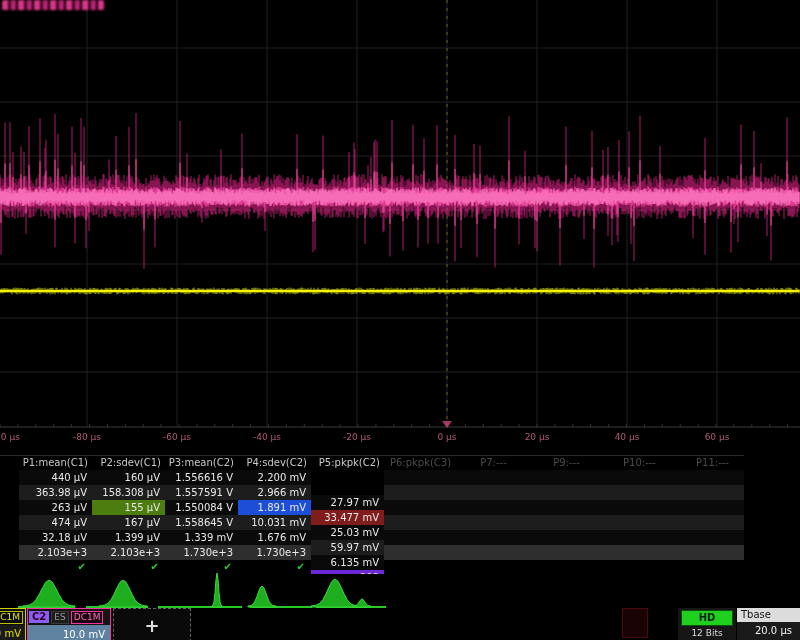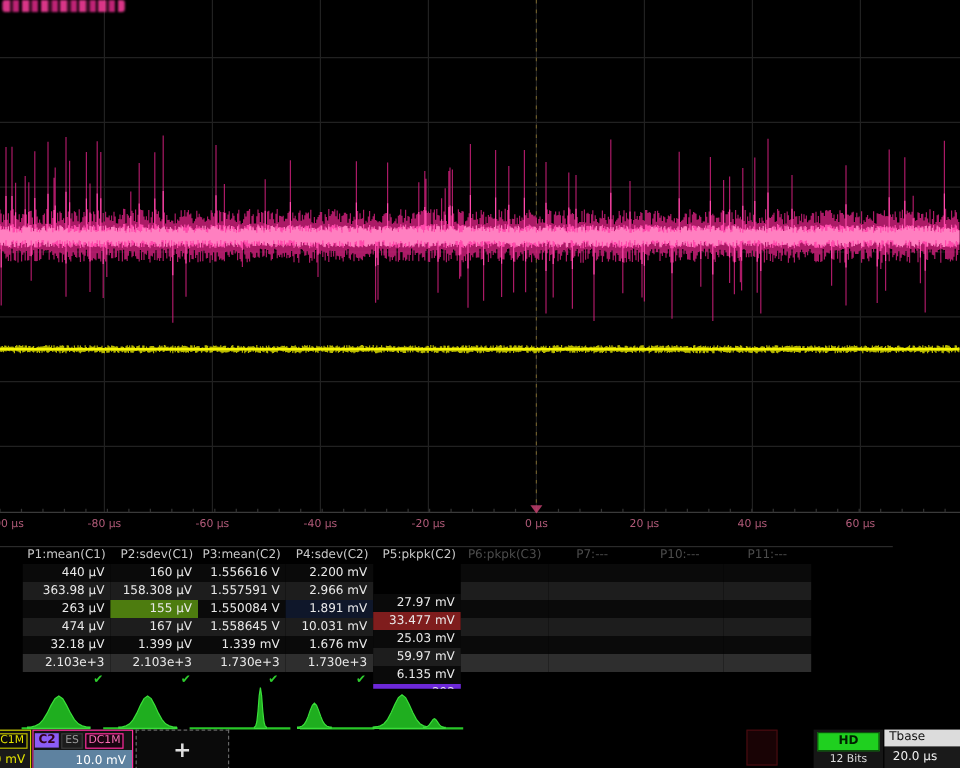--- a/index.html
+++ b/index.html
@@ -37,21 +37,21 @@
   .c2scale{height:19px;line-height:19px;text-align:right;padding-right:5px;color:#fff;background:#5e82a0;}
   .addbox{left:113px;width:78px;height:34px;border:1px dashed #666;background:#0a0a0a;
           display:flex;align-items:center;justify-content:center;color:#ddd;font-size:18px;font-weight:bold;}
   .remnant{left:622px;width:26px;height:30px;border:1px solid #5a0f14;background:#200407;opacity:.8;}
   .hdgroup{left:678px;width:58px;height:36px;background:#161616;display:flex;flex-direction:column;align-items:center;}
   .hdbadge{width:50px;height:14px;margin-top:2px;background:#1fd01f;color:#002200;font-weight:bold;font-size:10px;
            text-align:center;line-height:14px;border:1px solid #0c4f0c;}
   .hdbits{font-size:9px;color:#dcdcdc;line-height:14px;}
   .tbasebox{left:737px;width:63px;height:38px;background:#1a1a1a;}
   .tbhead{height:14px;line-height:14px;background:#dcdcdc;color:#111;font-size:10px;padding-left:4px;}
-  .tbval{height:18px;line-height:18px;font-size:10px;color:#f0f0f0;text-align:right;padding-right:19px;}
+  .tbval{height:18px;line-height:18px;font-size:10px;color:#f0f0f0;text-align:right;padding-right:8px;}
 </style>
 </head>
 <body>
 
 <div class="screen">
 
   <div class="grat">
     <svg id="gridsvg" width="800" height="428">
         <line x1="87" y1="0" x2="87" y2="427" stroke="#212121" stroke-width="1"></line>
         <line x1="177" y1="0" x2="177" y2="427" stroke="#212121" stroke-width="1"></line>
@@ -172,21 +172,21 @@
           <div class="mcell" style="background: rgb(10, 10, 10);">1.550084 V</div>
           <div class="mcell" style="background: rgb(29, 29, 29);">1.558645 V</div>
           <div class="mcell" style="background: rgb(10, 10, 10);">1.339 mV</div>
           <div class="mcell" style="background: rgb(46, 46, 46);">1.730e+3</div>
           <div class="mstat">✔</div>
         </div>
         <div class="mcol">
           <div class="mhead">P4:sdev(C2)</div>
           <div class="mcell" style="background: rgb(10, 10, 10);">2.200 mV</div>
           <div class="mcell" style="background: rgb(29, 29, 29);">2.966 mV</div>
-          <div class="mcell" style="background: #0f172a; text-align: right;">1.891 mV</div>
+          <div class="mcell" style="background: #1d4ed8; text-align: right;">1.891 mV</div>
           <div class="mcell" style="background: rgb(29, 29, 29);">10.031 mV</div>
           <div class="mcell" style="background: rgb(10, 10, 10);">1.676 mV</div>
           <div class="mcell" style="background: rgb(46, 46, 46);">1.730e+3</div>
           <div class="mstat">✔</div>
         </div>
         <div class="mcol">
           <div class="mhead">P5:pkpk(C2)</div>
           <div class="mcell" style="background: rgb(10, 10, 10); margin-top: 25px;">27.97 mV</div>
           <div class="mcell" style="background: #7f1d1d;">33.477 mV</div>
           <div class="mcell" style="background: rgb(10, 10, 10);">25.03 mV</div>
@@ -209,20 +209,30 @@
           <div class="mhead dim">P7:---</div>
           <div class="mcell" style="background: rgb(10, 10, 10);"></div>
           <div class="mcell" style="background: rgb(29, 29, 29);"></div>
           <div class="mcell" style="background: rgb(10, 10, 10);"></div>
           <div class="mcell" style="background: rgb(29, 29, 29);"></div>
           <div class="mcell" style="background: rgb(10, 10, 10);"></div>
           <div class="mcell" style="background: rgb(46, 46, 46);"></div>
           <div class="mstat"></div>
         </div>
         <div class="mcol">
+          <div class="mhead dim">P9:---</div>
+          <div class="mcell" style="background: rgb(10, 10, 10);"></div>
+          <div class="mcell" style="background: rgb(29, 29, 29);"></div>
+          <div class="mcell" style="background: rgb(10, 10, 10);"></div>
+          <div class="mcell" style="background: rgb(29, 29, 29);"></div>
+          <div class="mcell" style="background: rgb(10, 10, 10);"></div>
+          <div class="mcell" style="background: rgb(46, 46, 46);"></div>
+          <div class="mstat"></div>
+        </div>
+        <div class="mcol">
           <div class="mhead dim">P10:---</div>
           <div class="mcell" style="background: rgb(10, 10, 10);"></div>
           <div class="mcell" style="background: rgb(29, 29, 29);"></div>
           <div class="mcell" style="background: rgb(10, 10, 10);"></div>
           <div class="mcell" style="background: rgb(29, 29, 29);"></div>
           <div class="mcell" style="background: rgb(10, 10, 10);"></div>
           <div class="mcell" style="background: rgb(46, 46, 46);"></div>
           <div class="mstat"></div>
         </div>
         <div class="mcol">

